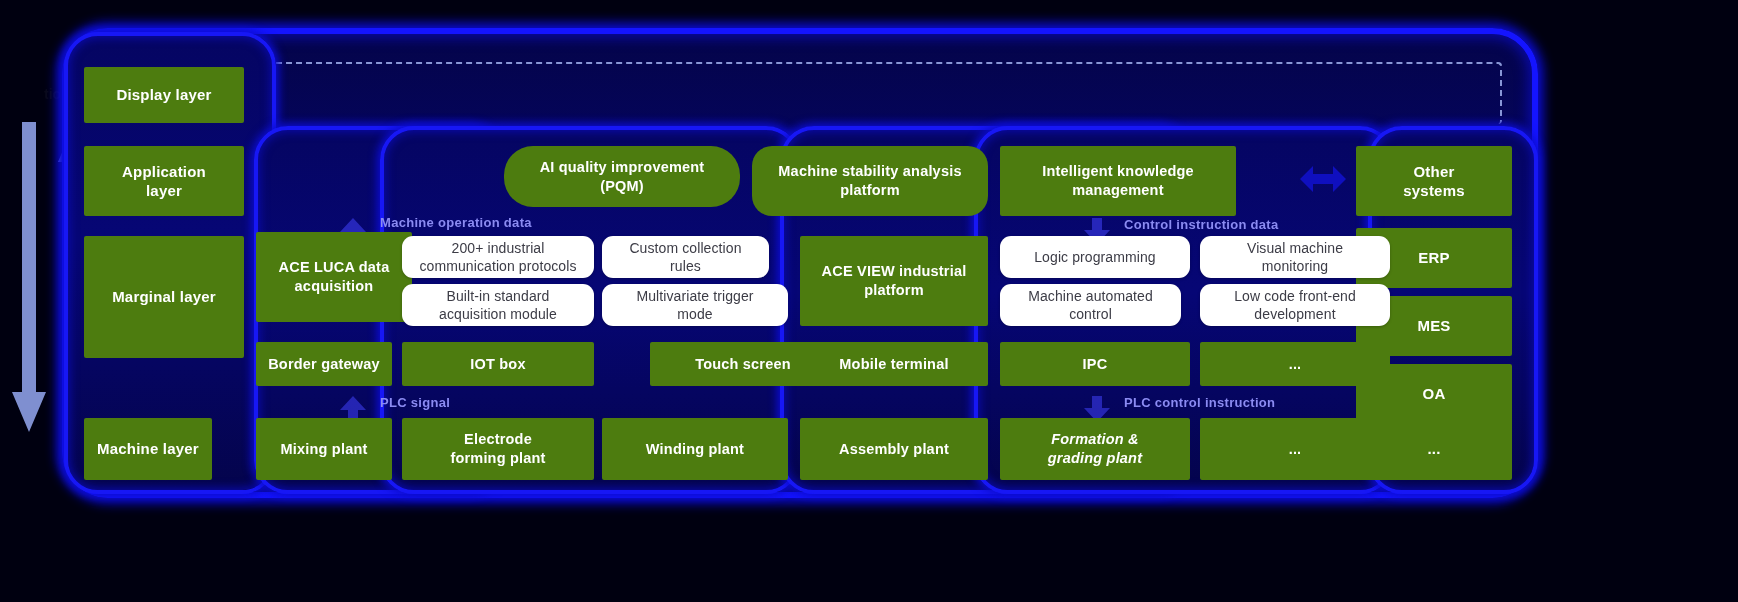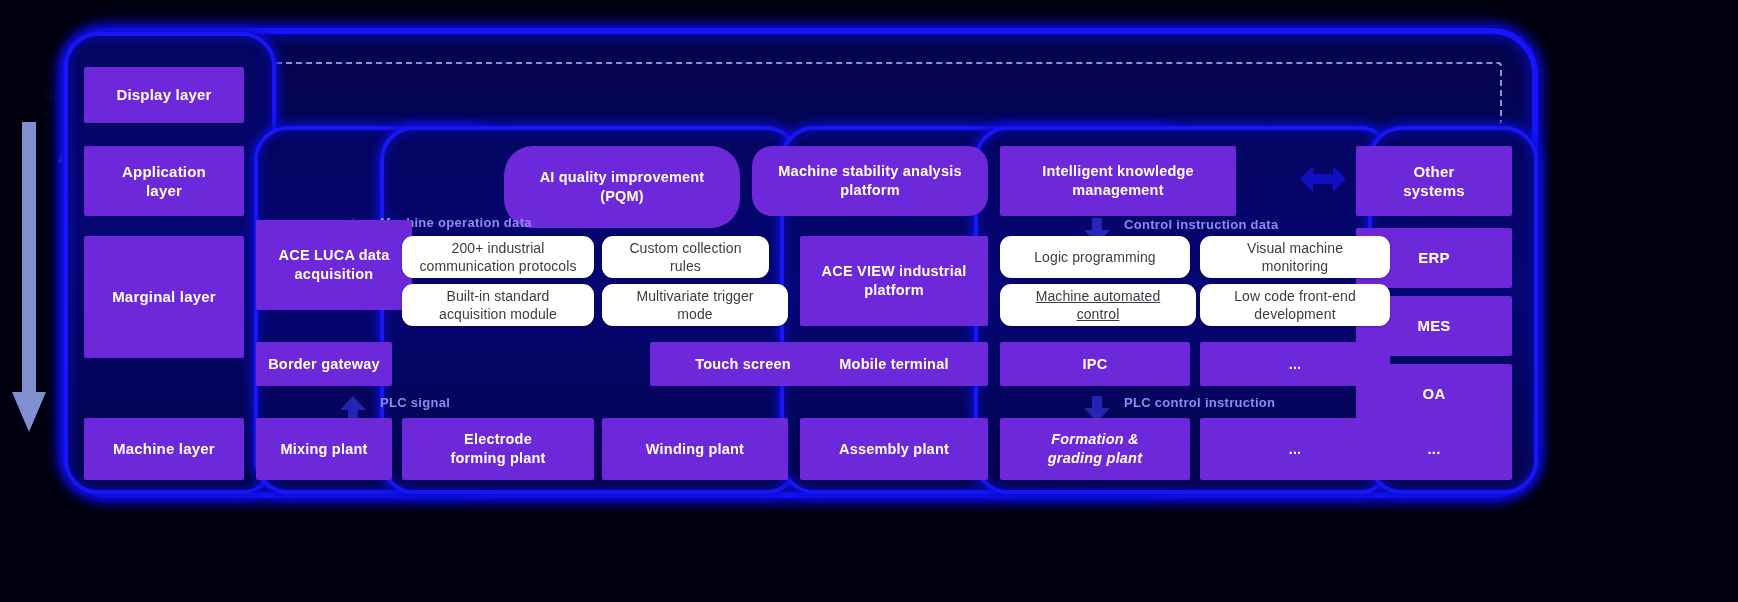--- a/index.html
+++ b/index.html
@@ -53,21 +53,21 @@
   .panel {
     position: absolute;
     border: 4px solid #1717f5;
     border-radius: 34px;
     box-shadow: 0 0 9px 3px #0c0cd0, inset 0 0 10px 2px #0a0aa8;
     background: linear-gradient(180deg,#050562 0%, #060675 45%, #04044c 100%);
     pointer-events: none;
   }
 
   .cell {
-    background: #6d28d9;
+    background: #4d7c0f;
     color: #ffffff;
     font-weight: bold;
     font-size: 14.5px;
     line-height: 1.28;
     display: flex;
     align-items: center;
     justify-content: center;
     text-align: center;
     border-radius: 2px;
     padding: 4px 6px;
@@ -132,21 +132,21 @@
   <div class="panel" style="left:974px; top:126px; width:420px; height:368px;"></div>
   <div class="panel" style="left:1368px;top:126px; width:170px; height:368px;"></div>
 
   <div class="grid">
 
     <div class="cell big" style="left:0px; top:7px; width:160px; height:56px;">Display layer</div>
 
     <div class="cell big" style="left:0px; top:86px; width:160px; height:70px; white-space:pre-line;">Application
 layer</div>
 
-    <div class="cell" style="left:420px; top:86px; width:236px; height:82px; white-space:pre-line;border-radius:29px;">AI quality improvement
+    <div class="cell" style="left:420px; top:86px; width:236px; height:61px; white-space:pre-line;border-radius:29px;">AI quality improvement
 (PQM)</div>
     <div class="cell" style="left:668px; top:86px; width:236px; height:70px; white-space:pre-line;border-radius:20px;">Machine stability analysis
 platform</div>
     <div class="cell" style="left:916px; top:86px; width:236px; height:70px; white-space:pre-line;">Intelligent knowledge
 management</div>
 
     <div class="cell big" style="left:1272px; top:86px; width:156px; height:70px; white-space:pre-line;text-align:center;">Other
 systems</div>
     <div class="cell big" style="left:1272px; top:236px; width:156px; height:60px;">MES</div>
     <div class="cell big" style="left:1272px; top:168px; width:156px; height:60px;">ERP</div>
@@ -161,60 +161,61 @@
     </svg>
     <div class="flowlabel" style="left:296px; top:155px;">Machine operation data</div>
 
     <svg class="flowarrow" style="left:1000px; top:158px;" viewBox="0 0 26 26">
       <polygon points="8,0 18,0 18,12 26,12 13,26 0,12 8,12" fill="#2d2dc8" opacity=".85"></polygon>
     </svg>
     <div class="flowlabel" style="left:1040px; top:157px;">Control instruction data</div>
 
     <div class="cell big" style="left:0px; top:176px; width:160px; height:122px;">Marginal layer</div>
 
-    <div class="cell" style="left:172px; top:160px; width:156px; height:90px; white-space:pre-line;">ACE LUCA data
+    <div class="cell" style="left:172px; top:172px; width:156px; height:90px; white-space:pre-line;">ACE LUCA data
 acquisition</div>
 
     <div class="wcell" style="left:318px; top:176px; width:192px; height:42px; white-space:pre-line;">200+ industrial
 communication protocols</div>
     <div class="wcell" style="left:518px; top:176px; width:167px; height:42px; white-space:pre-line;">Custom collection
 rules</div>
     <div class="wcell" style="left:318px; top:224px; width:192px; height:42px; white-space:pre-line;">Built-in standard
 acquisition module</div>
     <div class="wcell" style="left:518px; top:224px; width:186px; height:42px; white-space:pre-line;">Multivariate trigger
 mode</div>
 
     <div class="cell" style="left:716px; top:176px; width:188px; height:90px; white-space:pre-line;">ACE VIEW industrial
 platform</div>
 
     <div class="wcell" style="left:916px; top:176px; width:190px; height:42px; white-space:pre-line;">Logic programming</div>
     <div class="wcell" style="left:1116px; top:176px; width:190px; height:42px; white-space:pre-line;">Visual machine
 monitoring</div>
-    <div class="wcell" style="left:916px; top:224px; width:196px; height:42px; white-space:pre-line;text-decoration:underline;">Machine automated
+    <div class="wcell" style="left:916px; top:224px; width:181px; height:42px; white-space:pre-line;">Machine automated
 control</div>
     <div class="wcell" style="left:1116px; top:224px; width:190px; height:42px; white-space:pre-line;">Low code front-end
 development</div>
 
     <div class="cell" style="left:172px; top:282px; width:136px; height:44px;">Border gateway</div>
+    <div class="cell" style="left:318px; top:282px; width:192px; height:44px;">IOT box</div>
     <div class="cell" style="left:518px; top:282px; width:186px; height:44px;margin-left:48px;">Touch screen</div>
     <div class="cell" style="left:716px; top:282px; width:188px; height:44px;">Mobile terminal</div>
     <div class="cell" style="left:916px; top:282px; width:190px; height:44px;">IPC</div>
     <div class="cell" style="left:1116px; top:282px; width:190px; height:44px;">...</div>
 
     <svg class="flowarrow" style="left:256px; top:336px;" viewBox="0 0 26 26">
       <polygon points="13,0 26,14 18,14 18,26 8,26 8,14 0,14" fill="#2d2dc8" opacity=".8"></polygon>
     </svg>
     <div class="flowlabel" style="left:296px; top:335px;">PLC signal</div>
 
     <svg class="flowarrow" style="left:1000px; top:336px;" viewBox="0 0 26 26">
       <polygon points="8,0 18,0 18,12 26,12 13,26 0,12 8,12" fill="#2d2dc8" opacity=".8"></polygon>
     </svg>
     <div class="flowlabel" style="left:1040px; top:335px;">PLC control instruction</div>
 
-    <div class="cell big" style="left:0px; top:358px; width:160px; height:62px;">Machine layer</div>
+    <div class="cell big" style="left:0px; top:358px; width:128px; height:62px;">Machine layer</div>
 
     <div class="cell" style="left:172px; top:358px; width:136px; height:62px; white-space:pre-line;">Mixing plant</div>
     <div class="cell" style="left:318px; top:358px; width:192px; height:62px; white-space:pre-line;">Electrode
 forming plant</div>
     <div class="cell" style="left:518px; top:358px; width:186px; height:62px; white-space:pre-line;">Winding plant</div>
     <div class="cell" style="left:716px; top:358px; width:188px; height:62px; white-space:pre-line;">Assembly plant</div>
     <div class="cell" style="left:916px; top:358px; width:190px; height:62px; white-space:pre-line;font-style:italic;">Formation &amp;
 grading plant</div>
     <div class="cell" style="left:1116px; top:358px; width:190px; height:62px; white-space:pre-line;">...</div>
 

